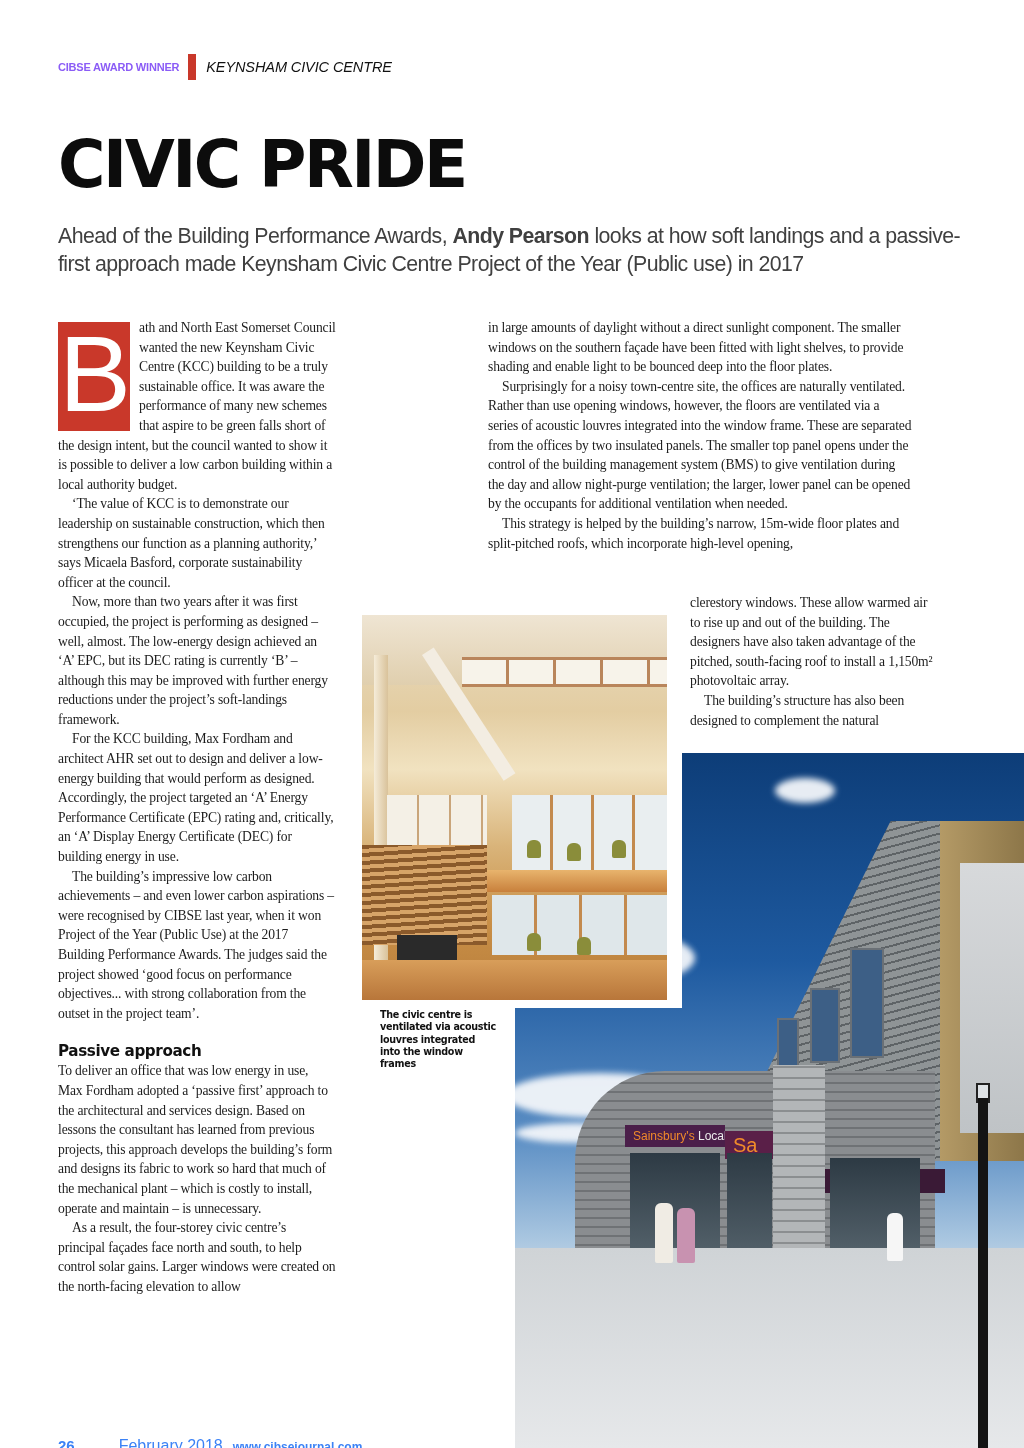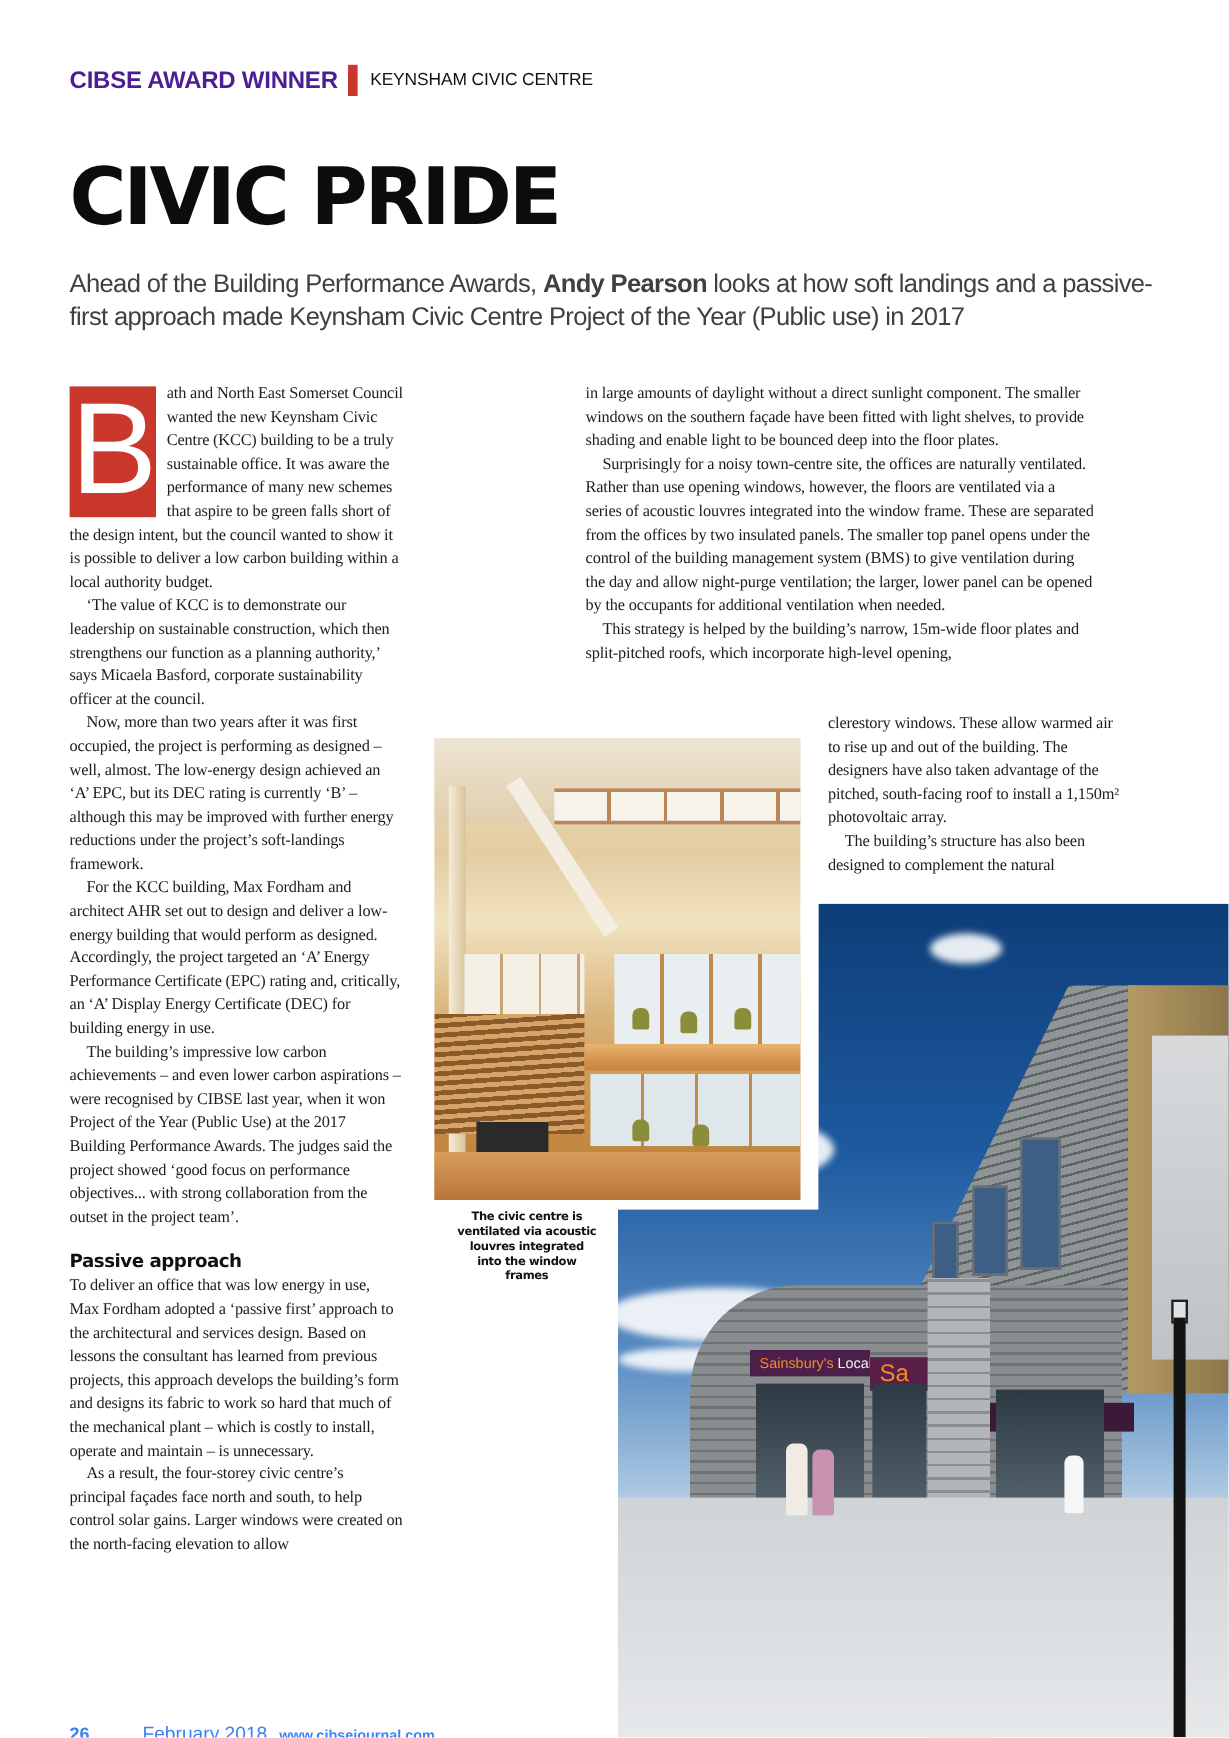--- a/index.html
+++ b/index.html
@@ -1,23 +1,23 @@
 <!DOCTYPE html>
 <html><head>
 <meta charset="utf-8">
 <style>
   * { margin: 0; padding: 0; box-sizing: border-box; }
   html, body { width: 1024px; height: 1448px; background: #ffffff; overflow: hidden; }
   body { position: relative; font-family: "Liberation Serif", "DejaVu Serif", serif; color: #1c1c1c; }
 
   
   .section-header { position: absolute; left: 58px; top: 56px; height: 22px; display: flex; align-items: center; }
-  .section-kicker { font-family: "Liberation Sans", sans-serif; font-weight: 700; font-size: 20px; letter-spacing: -0.2px; color: #4c1d95; }
+  .section-kicker { font-family: "Liberation Sans", sans-serif; font-weight: 700; font-size: 11px; letter-spacing: -0.2px; color: #8b5cf6; }
   .section-bar { width: 8px; height: 26px; background: #c9382a; margin: 0 10px 0 9px; }
-  .section-topic { font-family: "Liberation Sans", sans-serif; font-size: 14.5px; color: #111; letter-spacing: -0.1px; }
+  .section-topic { font-family: "Liberation Sans", sans-serif; font-size: 14.5px; color: #111; letter-spacing: -0.1px; font-style: italic; }
 
   
   .headline { position: absolute; left: 58px; top: 132px; font-family: "DejaVu Sans", sans-serif; font-weight: 700; font-size: 66px; letter-spacing: -2.5px; color: #0c0c0c; line-height: 1; transform: scaleX(0.98); transform-origin: left top; }
 
   
   .standfirst { position: absolute; left: 58px; top: 222px; width: 920px; font-family: "Liberation Sans", sans-serif; font-size: 21.3px; line-height: 28px; color: #404040; letter-spacing: -0.55px; }
   .standfirst b { font-weight: 700; }
 
   
   .col { position: absolute; font-size: 13.6px; line-height: 19.6px; color: #1c1c1c; letter-spacing: -0.15px; }
@@ -60,21 +60,21 @@
   .column { position: absolute; left: 12px; top: 40px; width: 14px; height: 345px; background: linear-gradient(90deg, #f5ecd9, #d9c29a); }
   .glazing-upper { position: absolute; left: 150px; top: 180px; width: 155px; height: 80px; background: repeating-linear-gradient(90deg, #e9eef0 0 38px, #c38a4e 38px 41px); }
   .glazing-upper-left { position: absolute; left: 25px; top: 180px; width: 100px; height: 50px; background: repeating-linear-gradient(90deg, #f4f0e6 0 30px, #c9a57a 30px 32px); }
   .timber-slats { position: absolute; left: 0; top: 230px; width: 125px; height: 100px; background: repeating-linear-gradient(176deg, #8b5a2b 0 4px, #d7a468 4px 8px); }
   .floor-slab { position: absolute; left: 125px; top: 255px; width: 180px; height: 22px; background: linear-gradient(180deg, #e8b46d, #c8803c); }
   .glazing-lower { position: absolute; left: 130px; top: 280px; width: 175px; height: 60px; background: repeating-linear-gradient(90deg, #dfe7ea 0 42px, #c38a4e 42px 45px); }
   .chair { position: absolute; width: 14px; height: 18px; background: #8a8d3a; border-radius: 6px 6px 2px 2px; }
   .desk { position: absolute; left: 35px; top: 320px; width: 60px; height: 25px; background: #2a2a2a; }
   .lower-floor { position: absolute; left: 0; top: 345px; width: 305px; height: 40px; background: linear-gradient(180deg, #d89e5a, #b8763a); }
 
-  .caption { position: absolute; left: 380px; top: 1009px; width: 118px; text-align: center; font-family: "DejaVu Sans", sans-serif; font-weight: 700; font-size: 9.6px; line-height: 12.3px; color: #111; letter-spacing: -0.3px; }
+  .caption { position: absolute; left: 380px; top: 1009px; width: 118px; text-align: left; font-family: "DejaVu Sans", sans-serif; font-weight: 700; font-size: 9.6px; line-height: 12.3px; color: #111; letter-spacing: -0.3px; }
 
   
   .footer { position: absolute; left: 58px; top: 1437px; display: flex; align-items: baseline; font-family: "Liberation Sans", sans-serif; color: #3b82f6; }
   .footer .page-num { font-weight: 700; font-size: 15px; margin-right: 10px; }
   .footer .issue { font-weight: 400; font-size: 16px; margin-right: 10px; margin-left: 34px; }
   .footer .site { font-weight: 700; font-size: 12px; }
 </style>
 </head>
 <body>
 

